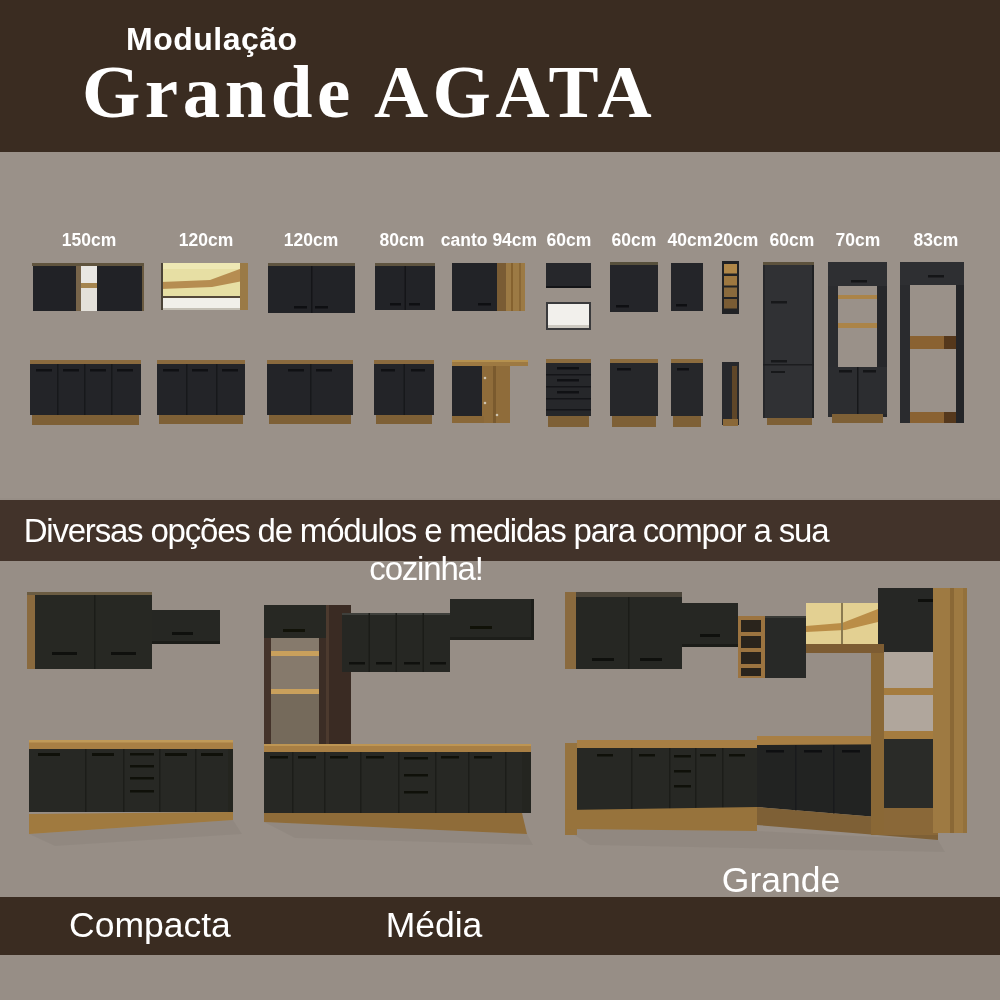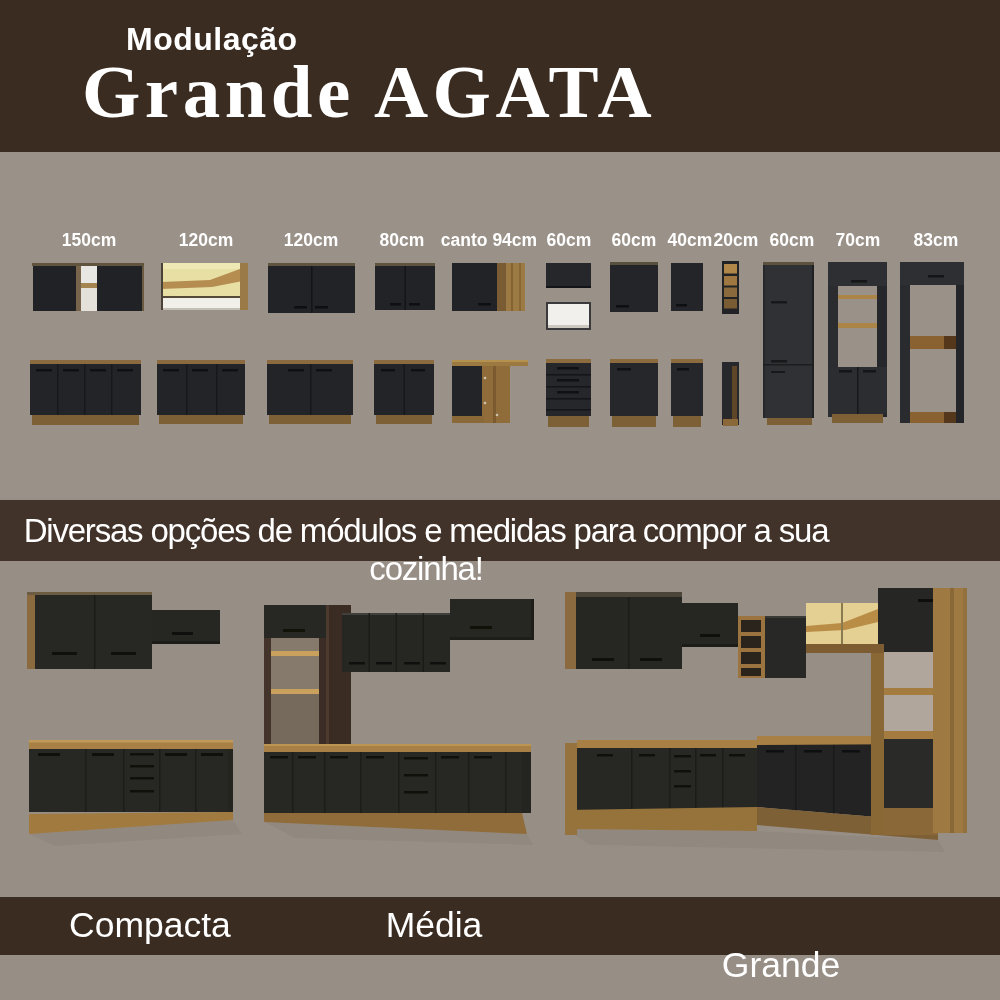--- a/index.html
+++ b/index.html
@@ -422,15 +422,15 @@
 <div class="abs" style="left:0;top:500px;width:1000px;height:61px;background:#42332a;"></div>
 
 <div class="abs" style="left:0;top:512px;width:852px;text-align:center;color:#ffffff;font-size:33px;letter-spacing:-1.2px;">Diversas opções de módulos e medidas para compor a sua cozinha!</div>
 
 <div class="abs" style="left:0;top:897px;width:1000px;height:58px;background:#3a2c21;"></div>
 
 <div class="abs" style="left:69px;top:905px;width:160px;text-align:center;color:#ffffff;font-size:35.5px;">Compacta</div>
 
 <div class="abs" style="left:384px;top:905px;width:100px;text-align:center;color:#ffffff;font-size:35.5px;">Média</div>
 
-<div class="abs" style="left:721px;top:945px;width:120px;text-align:center;color:#ffffff;font-size:35.5px;">Grande</div>
+<div class="abs" style="left:721px;top:860px;width:120px;text-align:center;color:#ffffff;font-size:35.5px;">Grande</div>
 
 </div>
 
 </body></html>

